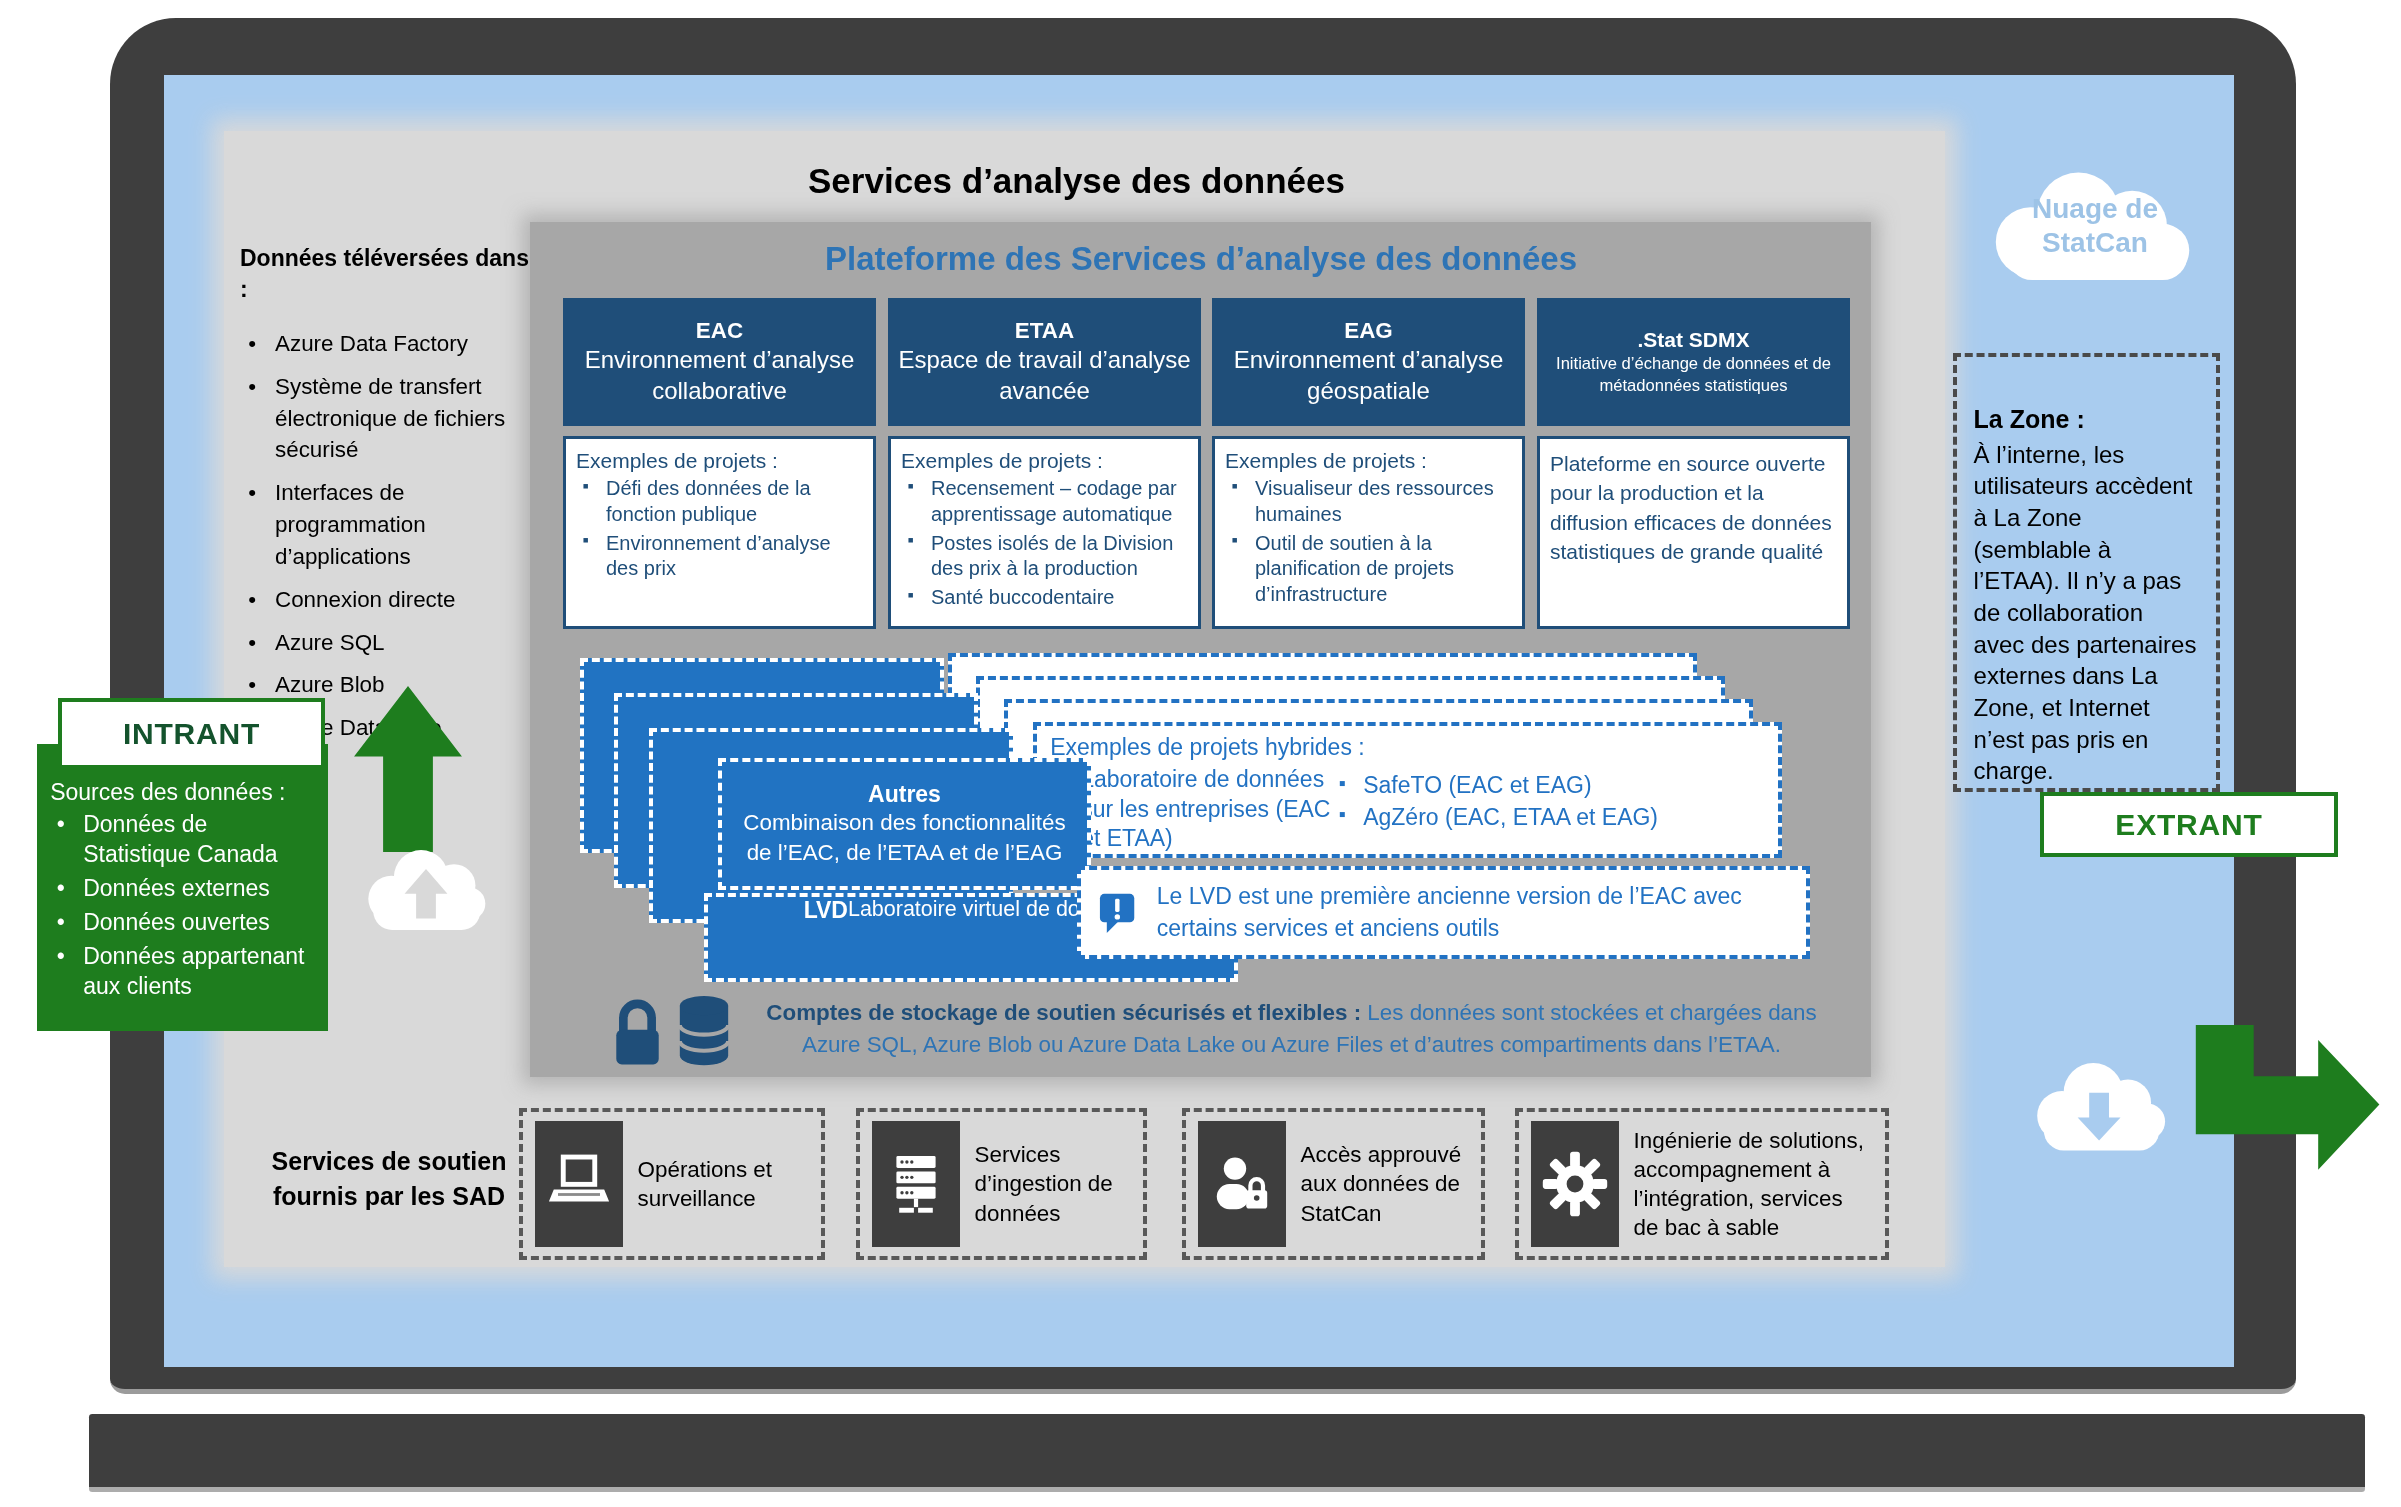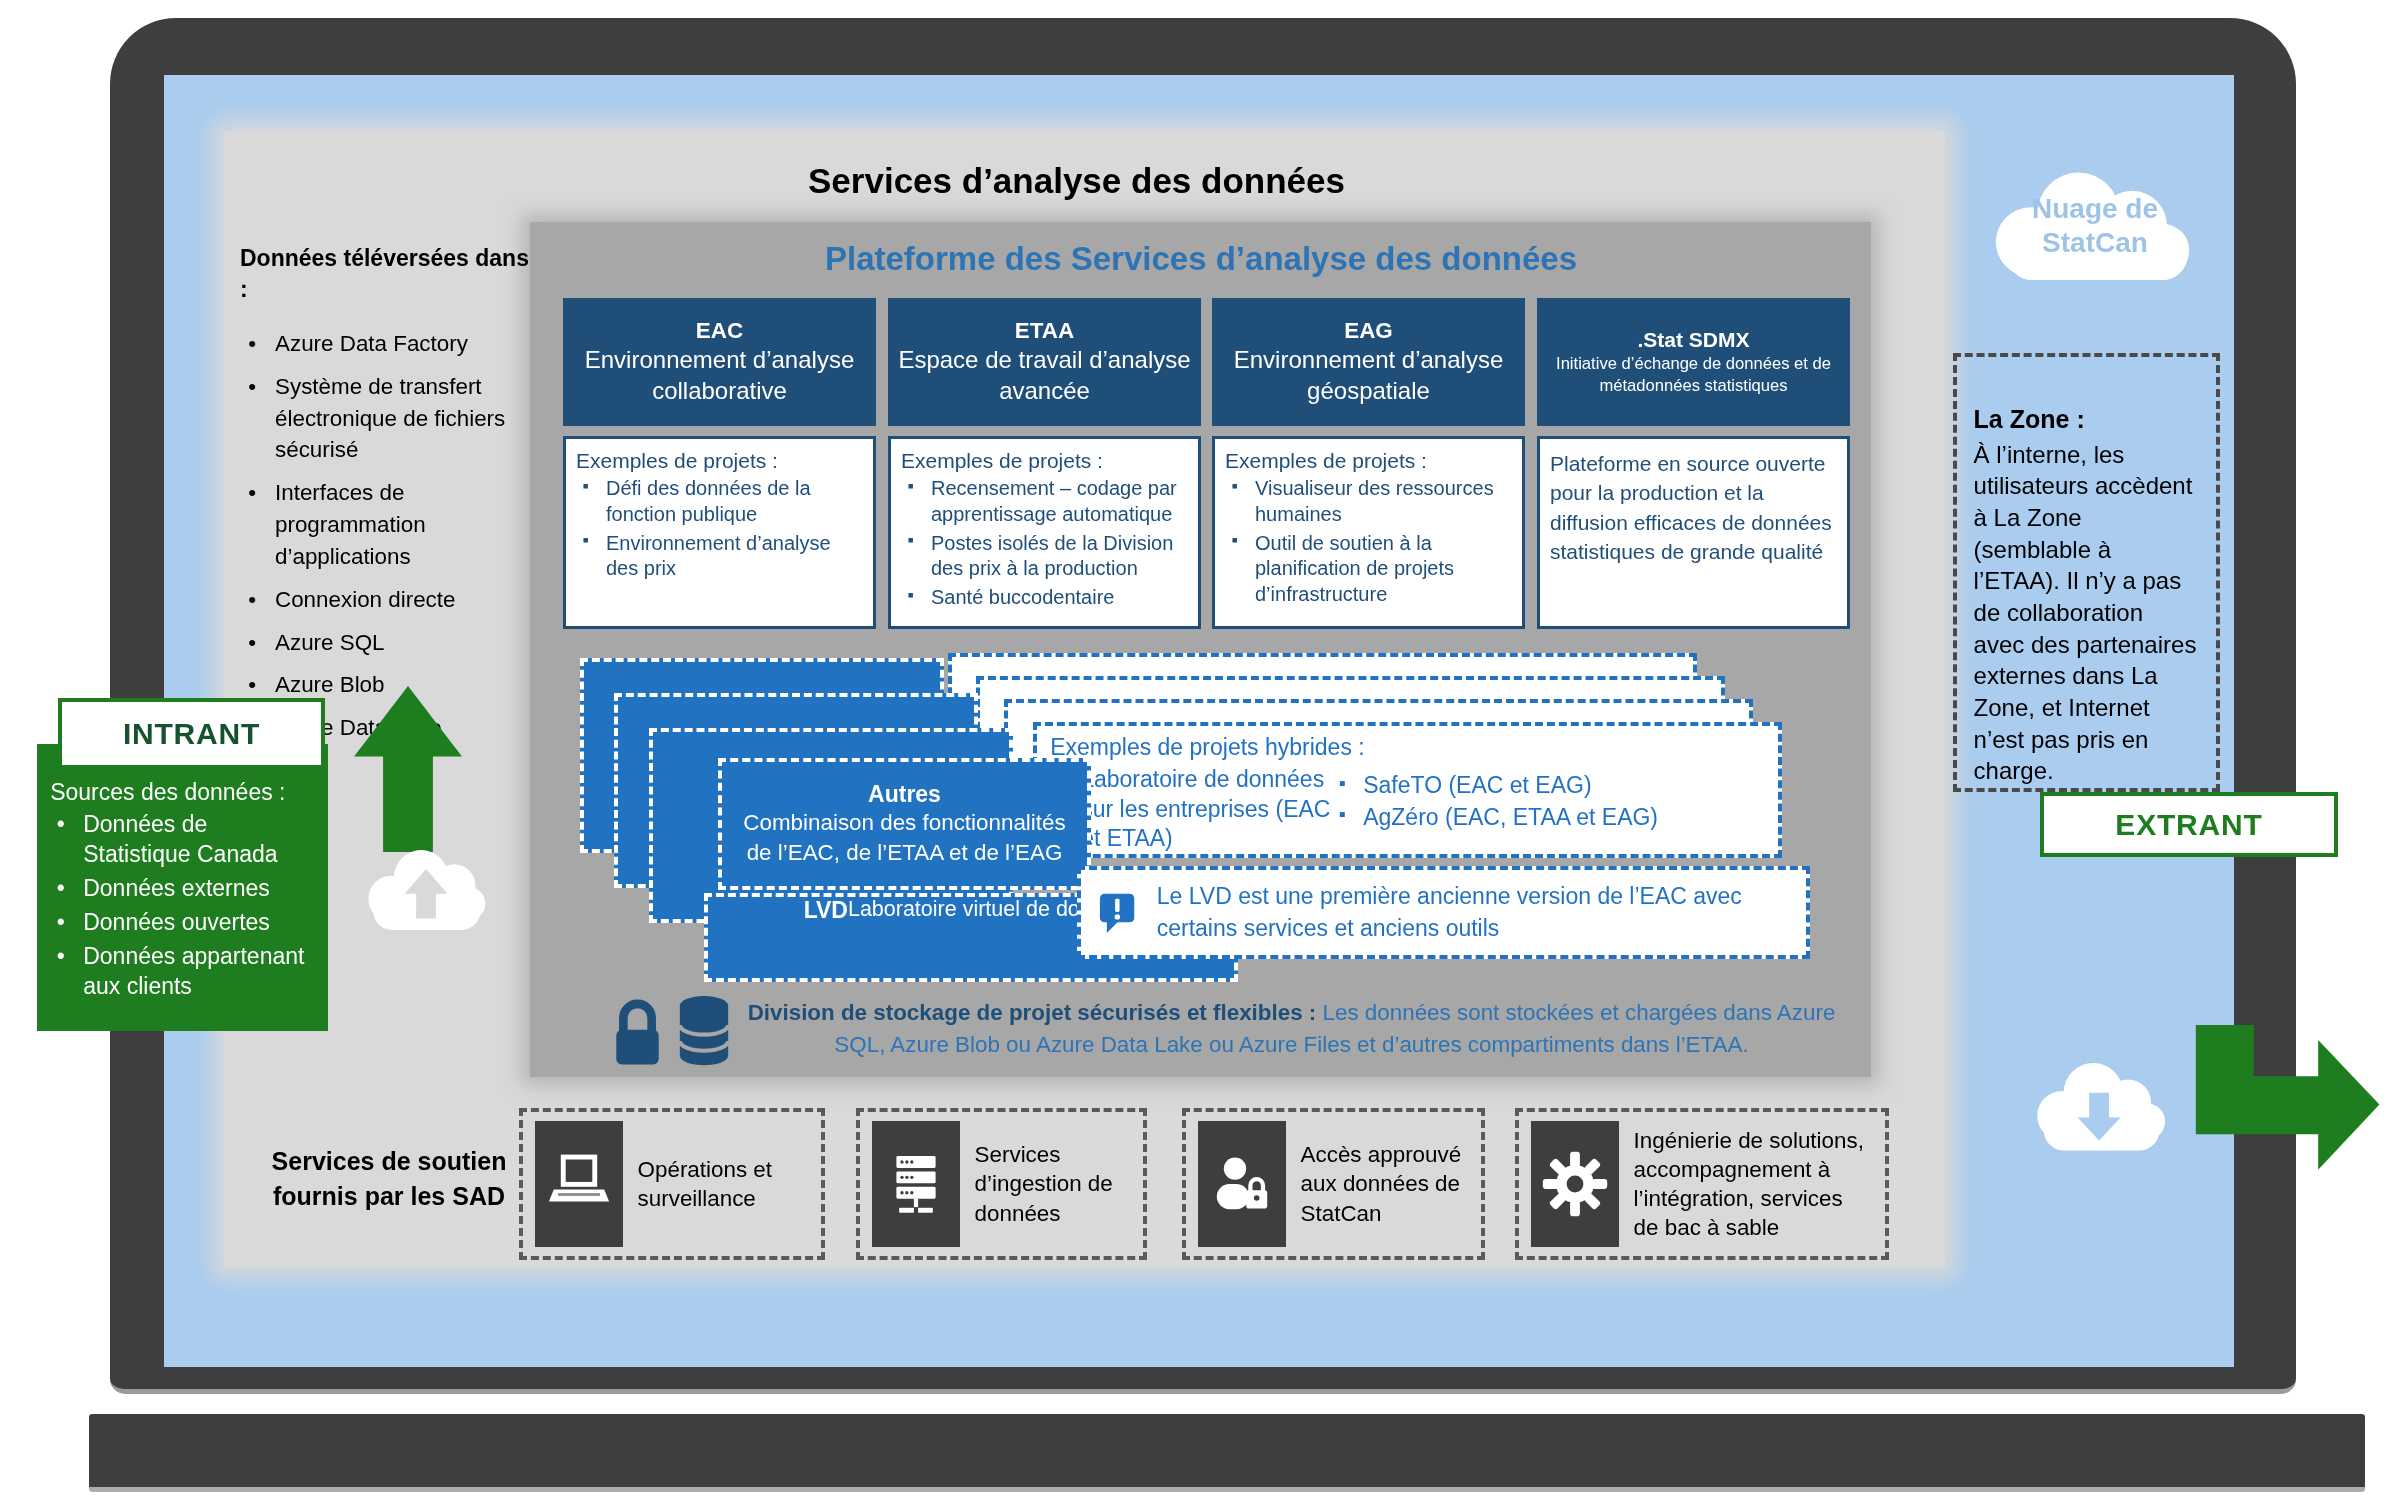--- a/index.html
+++ b/index.html
@@ -193,21 +193,21 @@
     <path d="M17,48 V31 a18,18 0 0 1 36,0 V48" stroke="#1F4E79" stroke-width="11" fill="none"></path>
     <rect x="8" y="46" width="54" height="44" rx="7" fill="#1F4E79"></rect>
   </svg>
   <svg class="abs" style="left:675px; top:992px;" width="58" height="78" viewBox="0 0 72 95">
     <path d="M6,16 v62 a30,12 0 0 0 60,0 v-62" fill="#1F4E79"></path>
     <ellipse cx="36" cy="16" rx="30" ry="12" fill="#1F4E79"></ellipse>
     <path d="M6,40 a30,12 0 0 0 60,0" fill="none" stroke="#A7A7A7" stroke-width="5"></path>
     <path d="M6,60 a30,12 0 0 0 60,0" fill="none" stroke="#A7A7A7" stroke-width="5"></path>
   </svg>
   <div class="abs" id="storage-text">
-    <b>Division de stockage de projet sécurisés et flexibles :</b><span> Les données sont stockées et chargées dans Azure SQL, Azure Blob ou Azure Data Lake ou Azure Files et d’autres compartiments dans l’ETAA.</span>
+    <b>Comptes de stockage de soutien sécurisés et flexibles :</b><span> Les données sont stockées et chargées dans Azure SQL, Azure Blob ou Azure Data Lake ou Azure Files et d’autres compartiments dans l’ETAA.</span>
   </div>
 
   <div class="abs" id="support-title">Services de soutien fournis par les SAD</div>
 
   <div class="abs sbox" id="sb0">
     <div class="tile">
       <svg width="70" height="70" viewBox="0 0 100 100">
         <rect x="24" y="8" width="52" height="46" fill="#fff"></rect>
         <rect x="31" y="15" width="38" height="32" fill="#3E3E3E"></rect>
         <path d="M14,58 L86,58 L93,75 L7,75 Z" fill="#fff"></path>

